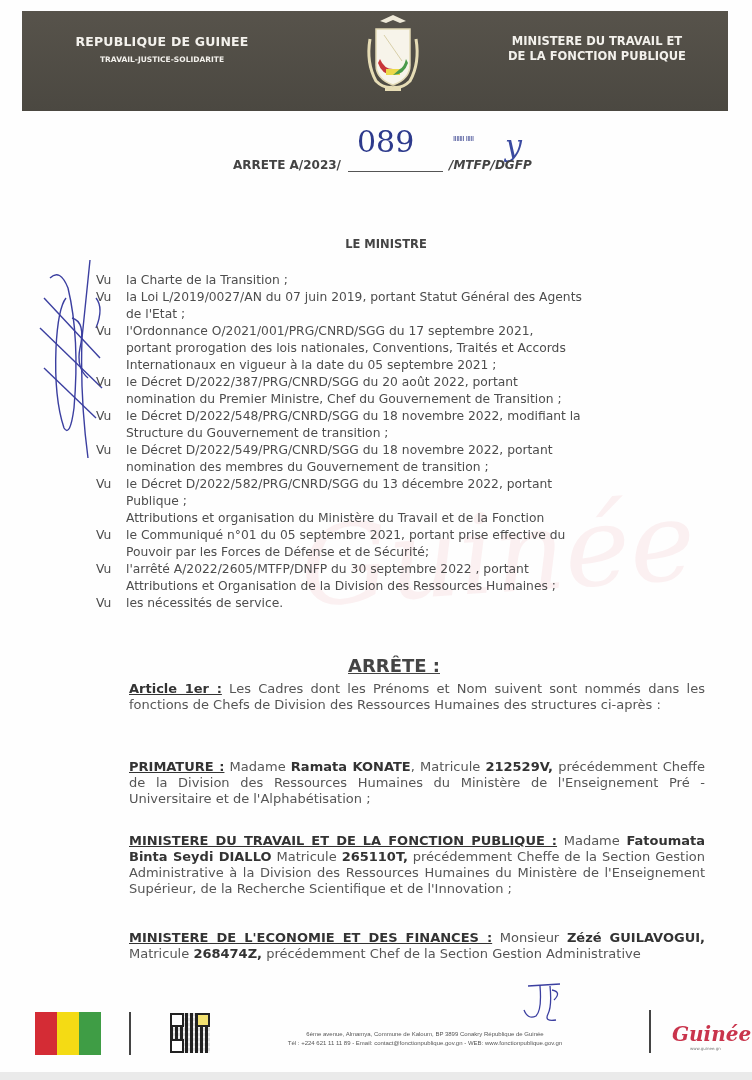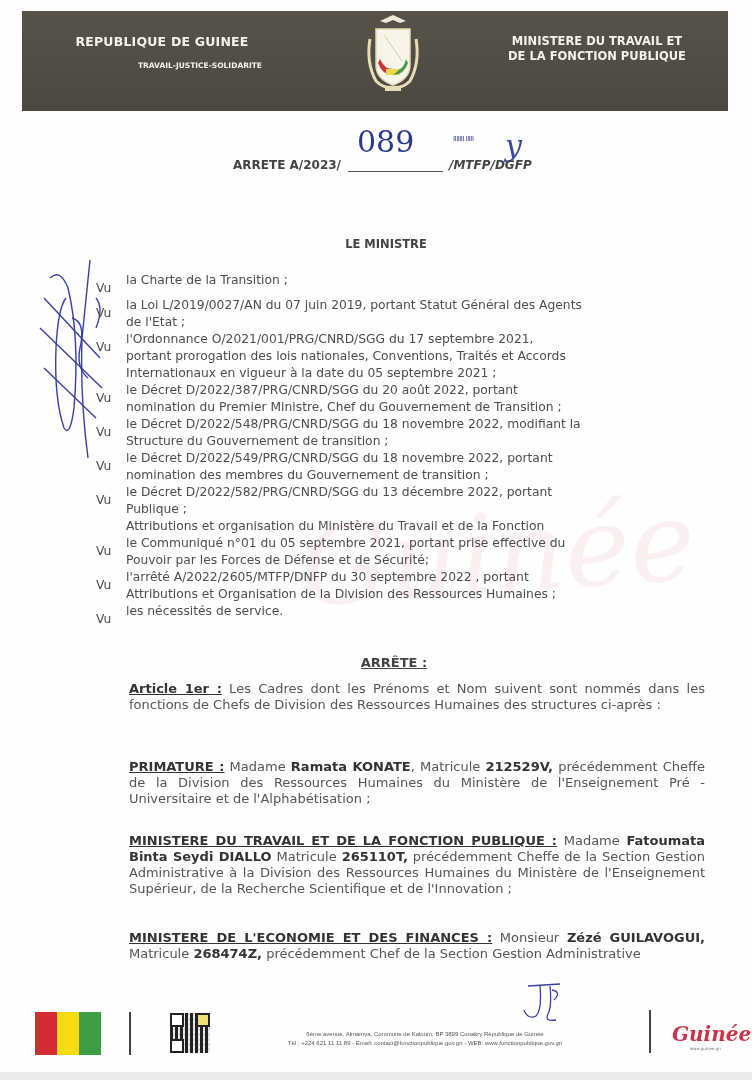--- a/index.html
+++ b/index.html
@@ -10,42 +10,42 @@
   .page { position: absolute; left: 0; top: 0; width: 752px; height: 1080px; background: #fefefe; padding-left: 8px; }
   
   .header-band {
     position: absolute; left: 22px; top: 11px; width: 706px; height: 100px;
     background: #4f4b44;
     background-image: linear-gradient(180deg, #57534b 0%, #4b4841 100%);
     color: #f3f1ec;
   }
   .hdr-left { position: absolute; left: 40px; top: 23px; width: 200px; text-align: center; }
   .hdr-left .t1 { font-weight: bold; font-size: 12.5px; letter-spacing: 0.2px; }
-  .hdr-left .t2 { font-weight: bold; font-size: 7.5px; margin-top: 12px; text-align: right; }
+  .hdr-left .t2 { font-weight: bold; font-size: 7.5px; margin-top: 6px; }
   .hdr-right { position: absolute; left: 470px; top: 23px; width: 210px; text-align: center; font-weight: bold; font-size: 11.5px; line-height: 15px; }
   .emblem { position: absolute; left: 340px; top: 2px; width: 62px; height: 84px; }
 
   
   .ref-line { position: absolute; left: 0; top: 158px; width: 752px; font-size: 12px; font-weight: bold; color: #444; }
   .ref-prefix { position: absolute; left: 233px; top: 0; }
   .ref-blank { position: absolute; left: 348px; top: 13px; width: 95px; border-bottom: 1px solid #555; }
   .ref-suffix { position: absolute; left: 449px; top: 0; font-style: italic; }
   .ref-number { position: absolute; left: 357px; top: 124px; font-family: "DejaVu Serif", "Liberation Serif", serif; font-size: 30px; color: #2d3a8c; }
   .stamp-small { position: absolute; left: 453px; top: 135px; font-size: 7px; color: #3a4490; letter-spacing: -0.5px; }
   .initial-mark { position: absolute; left: 505px; top: 128px; font-family: "DejaVu Serif", serif; font-style: italic; font-size: 30px; color: #3a4aa0; }
   .doc-title { position: absolute; left: 0; top: 191px; width: 752px; text-align: center; font-size: 12px; font-weight: bold; color: #444; padding-left: 20px; box-sizing: border-box; }
   .minister { position: absolute; left: 0; top: 237px; width: 752px; text-align: center; font-size: 11.5px; font-weight: bold; color: #444; padding-left: 20px; box-sizing: border-box; }
 
   
   .visas { position: absolute; left: 96px; top: 272px; width: 600px; font-size: 12.3px; line-height: 17px; color: #4d4d4d; }
   .visa { display: flex; }
-  .visa .vu { width: 30px; flex: none; margin-top: 8px; }
+  .visa .vu { width: 30px; flex: none; }
   .visa .vtext { flex: 1; }
 
-  .arrete-head { position: absolute; left: 0; top: 655px; width: 752px; text-align: center; font-size: 13px; font-weight: bold; color: #444; padding-left: 36px; box-sizing: border-box; }
+  .arrete-head { position: absolute; left: 0; top: 655px; width: 752px; text-align: center; font-size: 18px; font-weight: bold; color: #444; padding-left: 36px; box-sizing: border-box; }
   .arrete-head span { text-decoration: underline; }
 
   .body { position: absolute; left: 97px; width: 576px; font-size: 13px; line-height: 16px; color: #555; text-align: justify; margin-left: 32px; }
   .body b { color: #333; }
   .body .lbl { font-weight: bold; text-decoration: underline; color: #333; }
   .art1 { top: 681px; }
   .p1 { top: 759px; }
   .p2 { top: 833px; }
   .p3 { top: 930px; }
 

